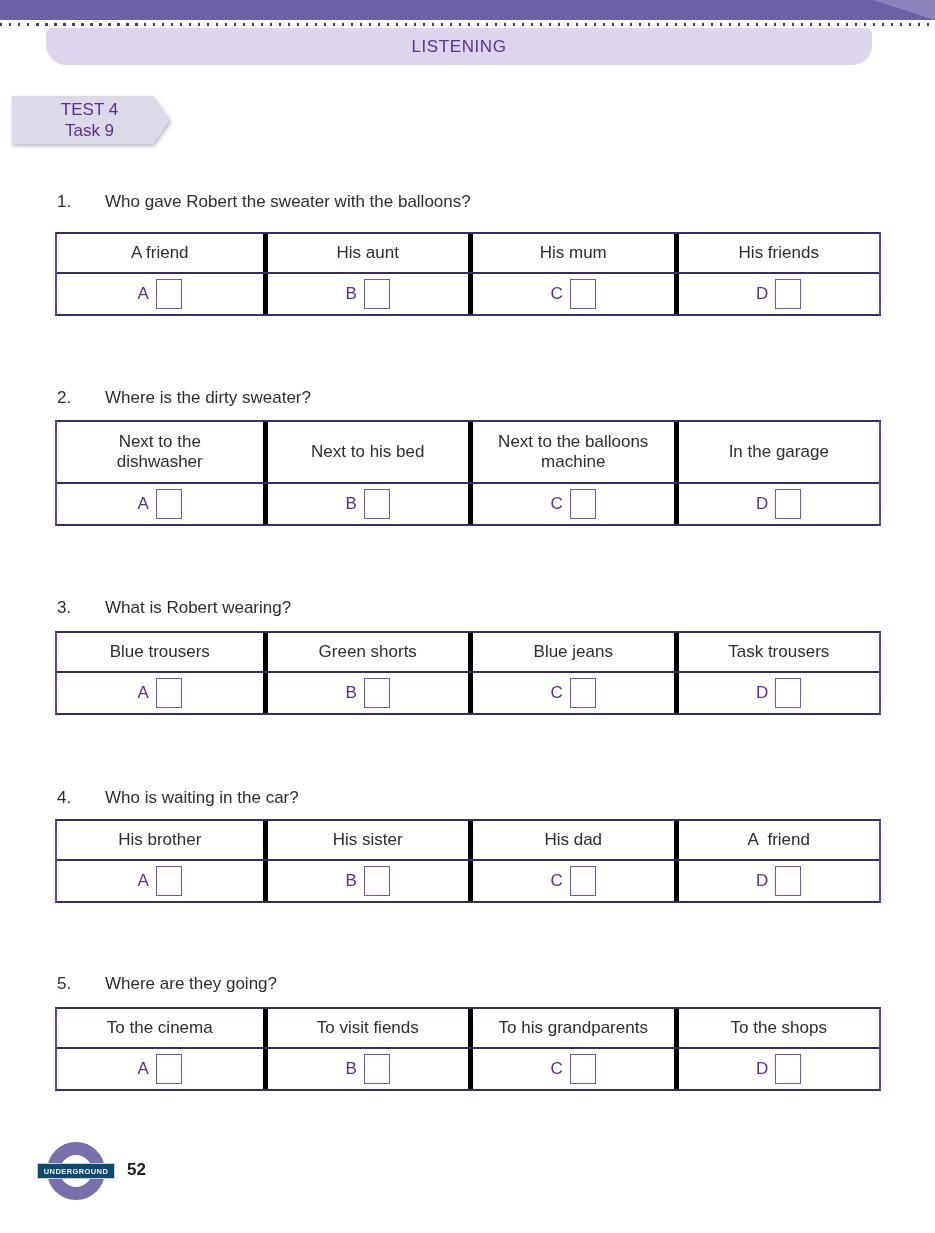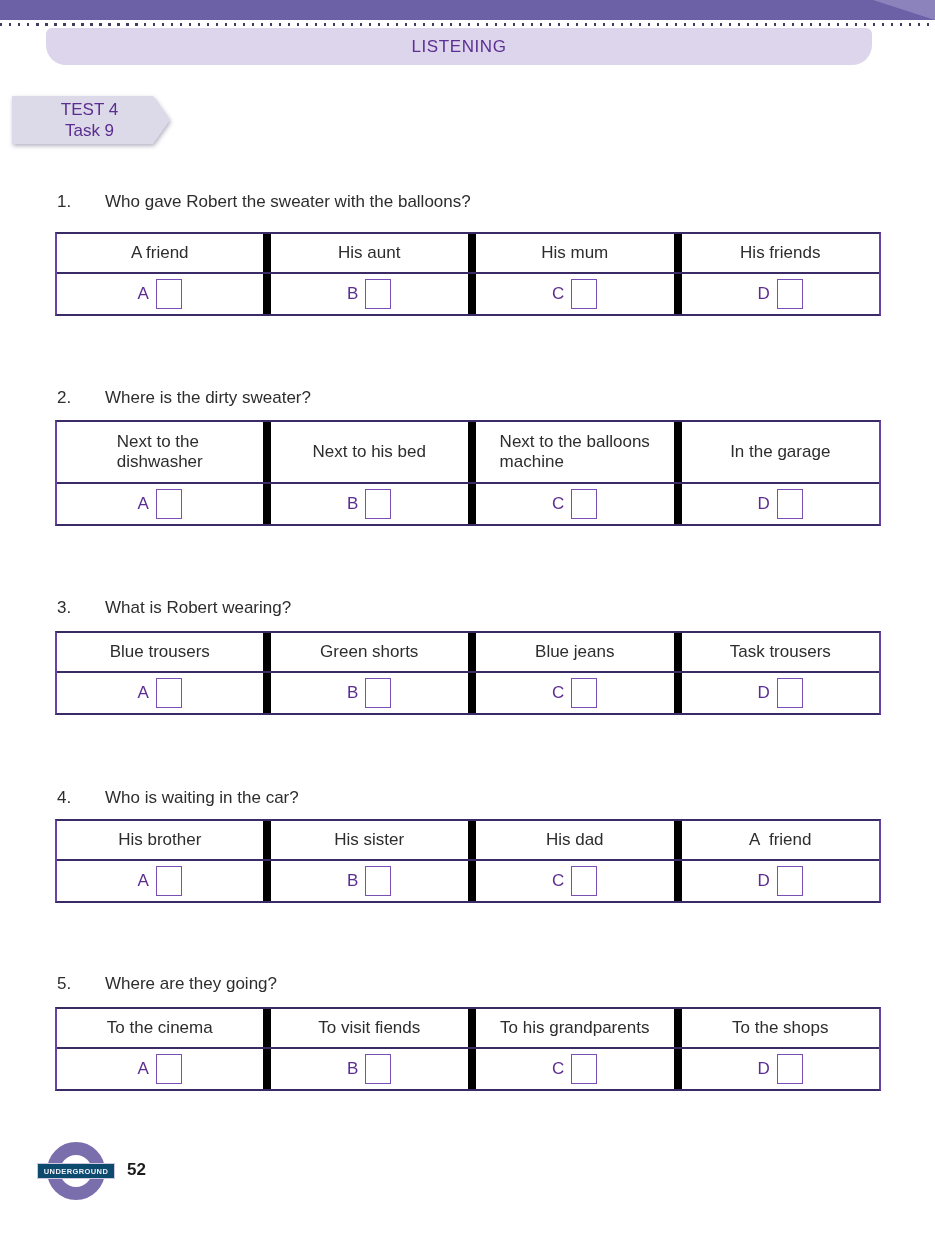--- a/index.html
+++ b/index.html
@@ -28,24 +28,24 @@
   .question{position:absolute;left:57px;width:824px;display:flex;line-height:22px;}
   .qnum{width:48px;font-size:17px;color:#2d2d2d;}
   .qtext{font-size:17px;color:#2d2d2d;}
   .qtable{position:absolute;left:55px;width:826px;box-sizing:border-box;
     border-left:2px solid #6743a8;border-right:2px solid #6743a8;
     border-top:2px solid #3a2b66;border-bottom:2px solid #3a2b66;background:#fff;}
   .trow{display:grid;grid-template-columns:1fr 1fr 1fr 1fr;}
   .trow.options{height:38px;}
   .trow.options.tall{height:60px;}
   .trow.answers{height:40px;border-top:2px solid #3a2b66;}
-  .cell{display:flex;align-items:center;justify-content:center;border-left:8px solid #000000;
+  .cell{display:flex;align-items:center;justify-content:center;border-left:5px solid #000000;
     padding:0 8px;box-sizing:border-box;}
   .cell:first-child{border-left:none;}
-  .opt{font-size:17px;line-height:20px;color:#2d2d2d;white-space:pre-wrap;}
+  .opt{font-size:17px;line-height:20px;text-align:center;color:#2d2d2d;white-space:pre-wrap;}
   .letter{font-size:17px;color:#5c2d91;margin-right:7px;}
   .checkbox{width:24px;height:28px;border:1.5px solid #7a4fb5;background:#ffffff;display:inline-block;}
   
   .roundel{position:absolute;left:46px;top:1141px;width:60px;height:60px;}
   .ring{position:absolute;left:1px;top:1px;width:58px;height:58px;box-sizing:border-box;
     border:13px solid #7b6ead;border-radius:50%;}
   .lbar{position:absolute;left:-8px;top:23px;width:76px;height:14px;background:#0c4a6e;
     box-shadow:0 0 0 1px #cfc8e0;display:flex;align-items:center;justify-content:center;}
   .lbar span{color:#f2f0f8;font-size:7.5px;letter-spacing:.4px;font-weight:bold;}
   .pagenum{position:absolute;left:127px;top:1160px;font-size:17px;font-weight:bold;color:#1d1d1d;}

